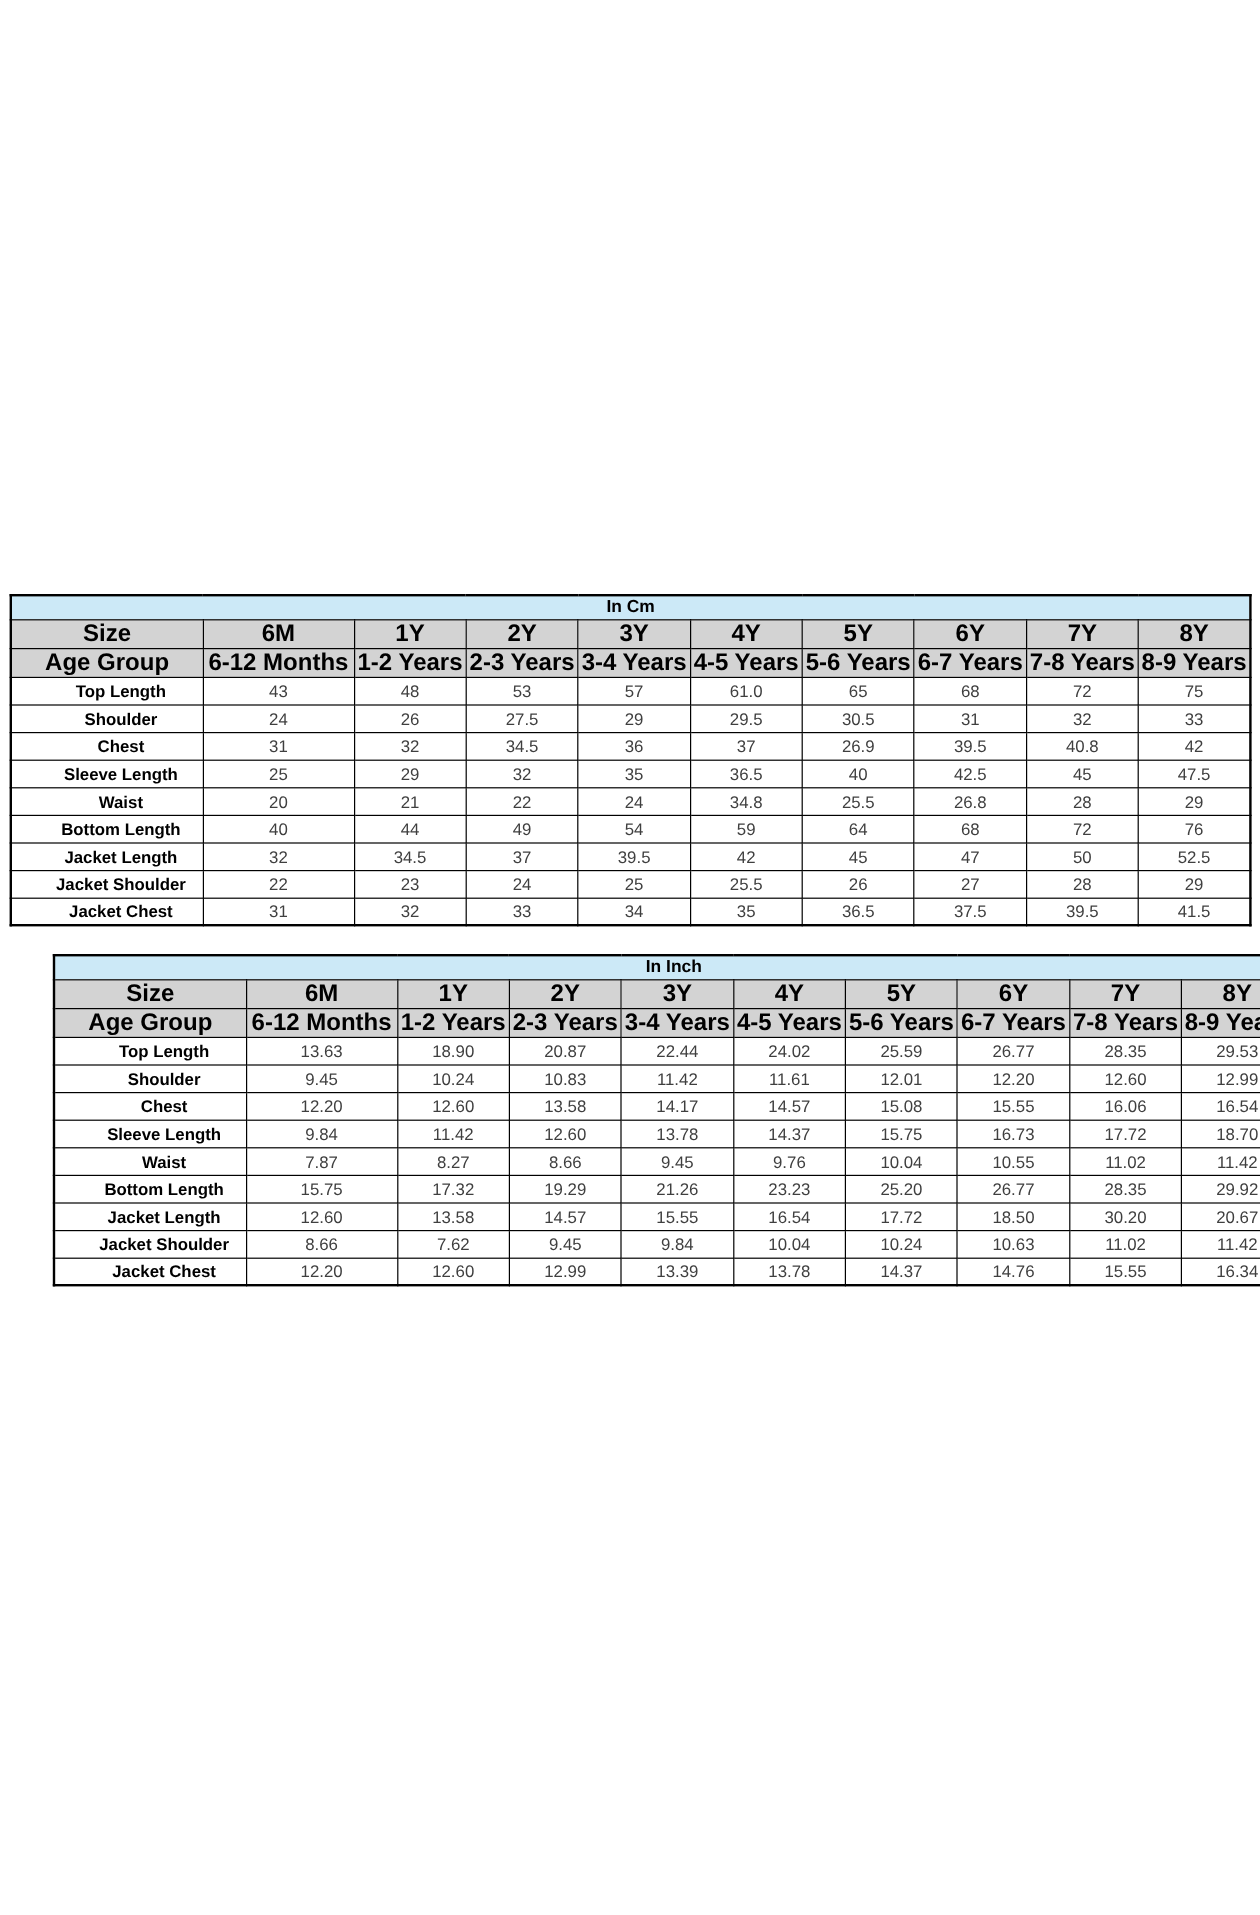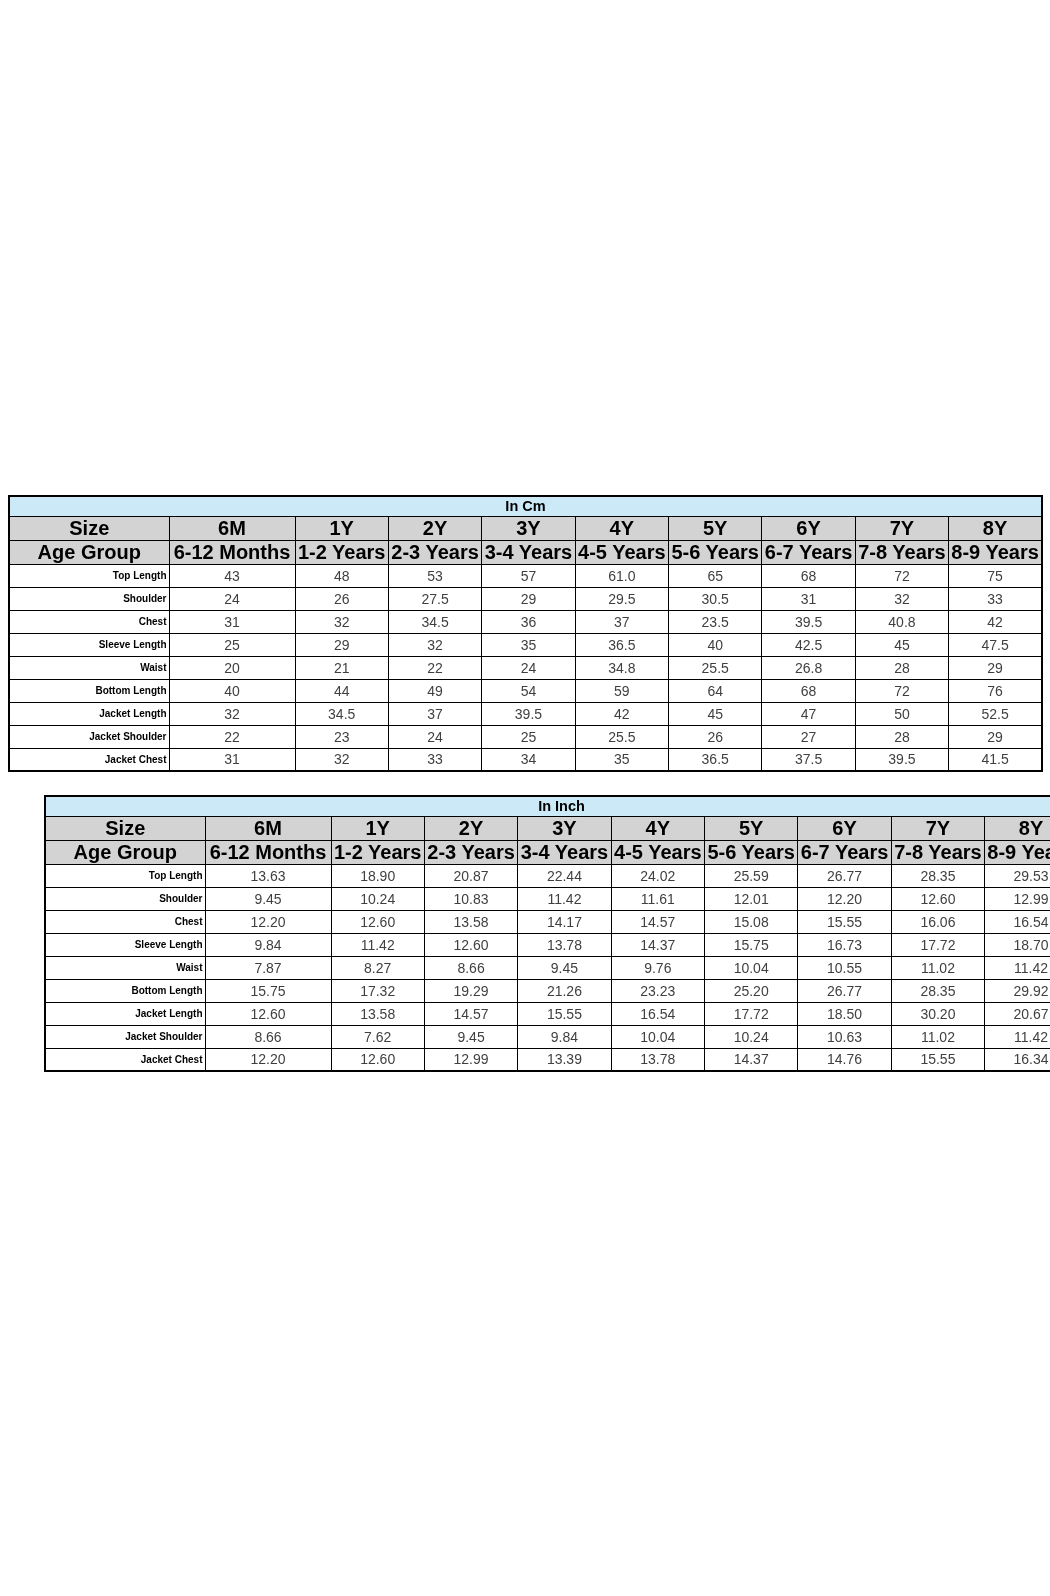--- a/index.html
+++ b/index.html
@@ -58,22 +58,22 @@
   }
   table.size-table td.header-cell{
     background:var(--header-bg);
     color:var(--label-color);
     font-weight:bold;
     font-size:20px;
   }
   table.size-table td.label-cell{
     color:var(--label-color);
     font-weight:bold;
-    font-size:10px;
-    text-align:right;
+    font-size:14px;
+    text-align:center;
     padding-left:25px;
   }
 </style>
 </head>
 <body>
 
 <div class="tables-wrap">
   <div class="table-host">
       <table class="size-table">
         <colgroup>
@@ -140,21 +140,21 @@
             <td class="value-cell">32</td>
             <td class="value-cell">33</td>
           </tr>
           <tr>
             <td class="label-cell">Chest</td>
             <td class="value-cell">31</td>
             <td class="value-cell">32</td>
             <td class="value-cell">34.5</td>
             <td class="value-cell">36</td>
             <td class="value-cell">37</td>
-            <td class="value-cell">23.5</td>
+            <td class="value-cell">26.9</td>
             <td class="value-cell">39.5</td>
             <td class="value-cell">40.8</td>
             <td class="value-cell">42</td>
           </tr>
           <tr>
             <td class="label-cell">Sleeve Length</td>
             <td class="value-cell">25</td>
             <td class="value-cell">29</td>
             <td class="value-cell">32</td>
             <td class="value-cell">35</td>

